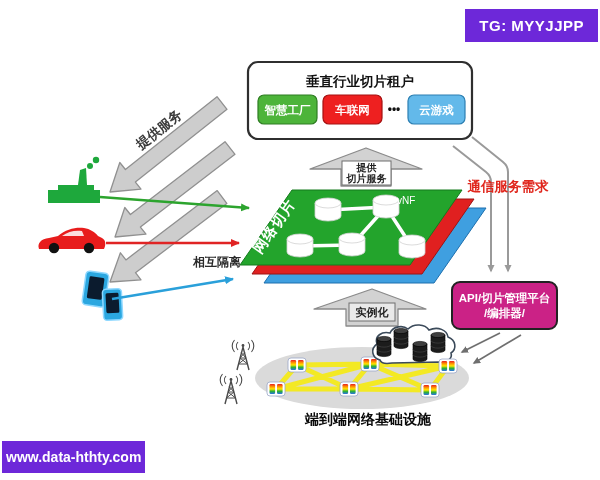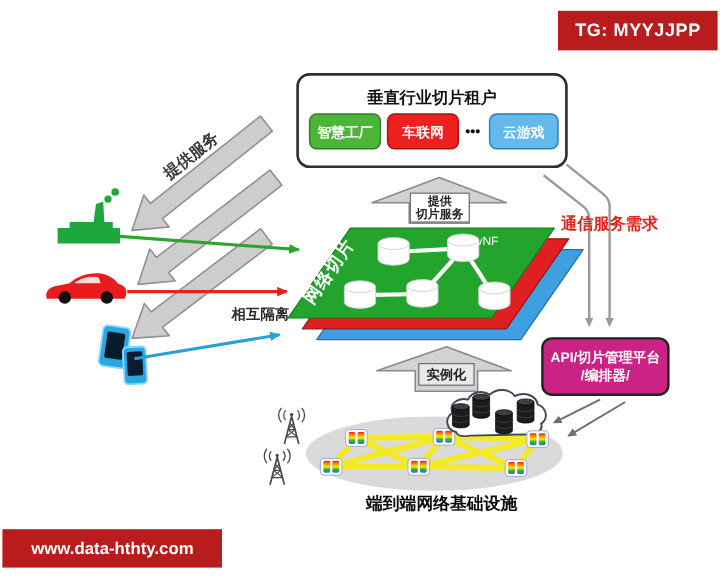--- a/index.html
+++ b/index.html
@@ -2,25 +2,25 @@
 <html><head>
 <meta charset="utf-8">
 <style>
   html,body{margin:0;padding:0;}
   body{
     width:600px;height:480px;position:relative;background:#ffffff;
     font-family:"Liberation Sans","DejaVu Sans",sans-serif;overflow:hidden;
   }
   .stage{position:absolute;inset:0;}
   .watermark{
-    position:absolute;background:#b91c1c;color:#fff;font-weight:bold;
+    position:absolute;background:#6d28d9;color:#fff;font-weight:bold;
     line-height:1;white-space:nowrap;
   }
   .wm-tg{top:9px;right:2px;font-size:15px;padding:9px 14px;letter-spacing:.5px;}
-  .wm-site{bottom:7px;left:2px;font-size:14px;padding:9px 24px;}
+  .wm-site{bottom:7px;left:2px;font-size:14px;padding:9px 4px;}
   svg text{font-family:"Liberation Sans","DejaVu Sans",sans-serif;}
 </style>
 </head>
 <body>
 
 <div class="stage">
 
 <svg width="600" height="480" viewBox="0 0 600 480">
   <defs>
     <linearGradient id="rainbow" x1="0" y1="0" x2="0" y2="1">

